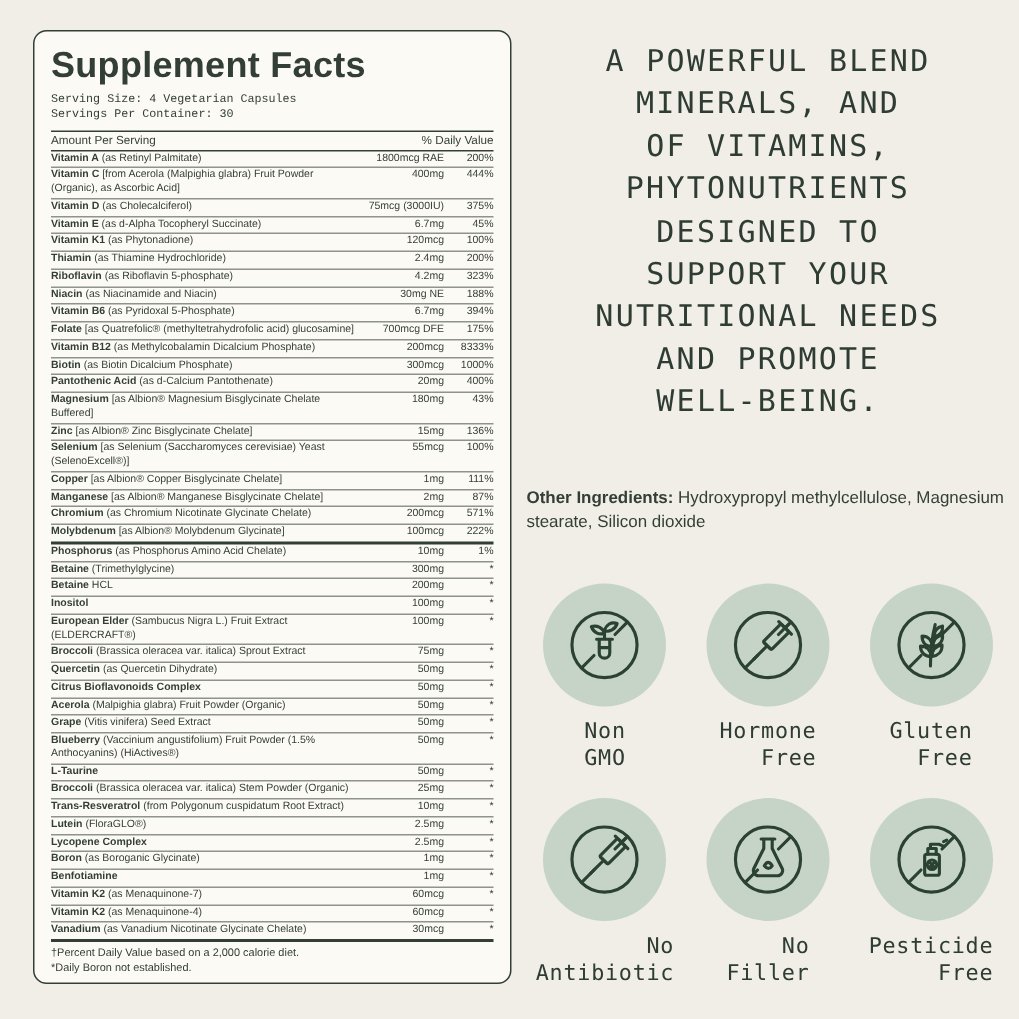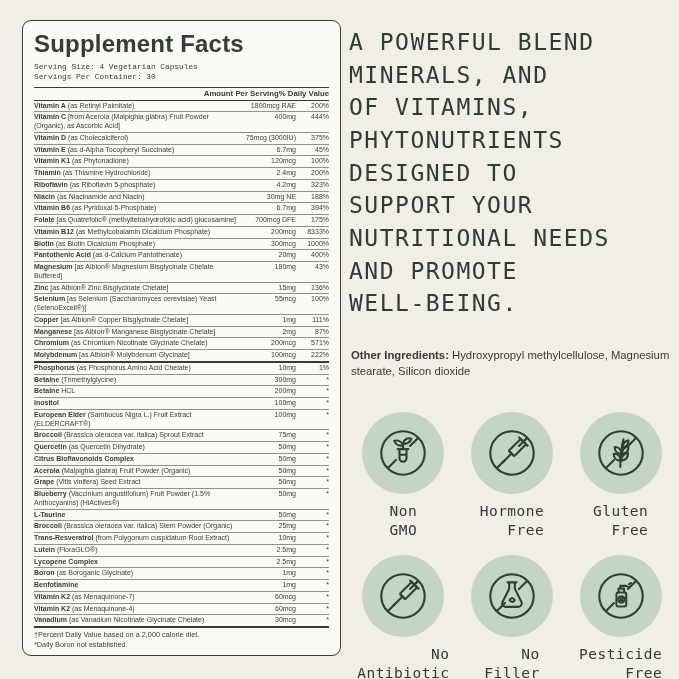--- a/index.html
+++ b/index.html
@@ -15,22 +15,22 @@
   }
   
   .panel{
     position:absolute;left:22px;top:20px;width:319px;height:636px;
     background:var(--panel);border:1.7px solid var(--ink);border-radius:9px;
     padding:8px 11px 6px;overflow:hidden;
   }
   .sf-title{font-size:24px;font-weight:bold;letter-spacing:.2px;margin:1px 0 4px;}
   .serving{font-size:7.8px;line-height:1.32;font-family:Liberation Mono, monospace;}
   .thead{
-    display:flex;justify-content:flex-end;align-items:center;
-    font-size:7.8px;font-weight:bold;margin-top:4px;
+    display:flex;justify-content:space-between;align-items:center;
+    font-size:7.8px;font-weight:normal;margin-top:4px;
     border-top:1.8px solid var(--ink);border-bottom:1.8px solid var(--ink);
     padding:1.5px 0;
   }
   .rows{}
   .row{
     display:flex;align-items:flex-start;
     border-top:.9px solid var(--ink-soft);
     padding:1px 0;font-size:7px;line-height:1.25;
   }
   .rows .row:first-child{border-top:none;}
@@ -40,24 +40,24 @@
   .amt{width:52px;text-align:right;white-space:nowrap;flex:none;}
   .dv{width:33px;text-align:right;white-space:nowrap;flex:none;}
   .footnotes{
     border-top:2.2px solid var(--ink);
     font-size:7.3px;line-height:1.3;padding-top:2px;
   }
   
   .right{position:absolute;left:345px;top:0;width:334px;height:679px;padding:26px 4px 0;}
   .headline{
     font-family:"DejaVu Sans Mono",monospace;
-    font-size:23px;line-height:1.42;letter-spacing:1.5px;
-    text-align:left;color:#2e3c33;white-space:nowrap;
-  }
-  .other{font-size:11.3px;line-height:1.42;margin:27px 2px 0;}
+    font-size:20px;line-height:1.42;letter-spacing:1.5px;
+    text-align:center;color:#2e3c33;white-space:nowrap;
+  }
+  .other{font-size:11.3px;line-height:1.42;margin:42px 2px 0;}
   .other b{font-weight:bold;}
   .badges{
     display:grid;grid-template-columns:repeat(3,1fr);
     row-gap:16px;margin-top:33px;justify-items:center;
   }
   .badge{display:flex;flex-direction:column;align-items:center;}
   .badge-circle{
     width:82px;height:82px;border-radius:50%;background:var(--sage);
     display:flex;align-items:center;justify-content:center;color:var(--icon);
   }

